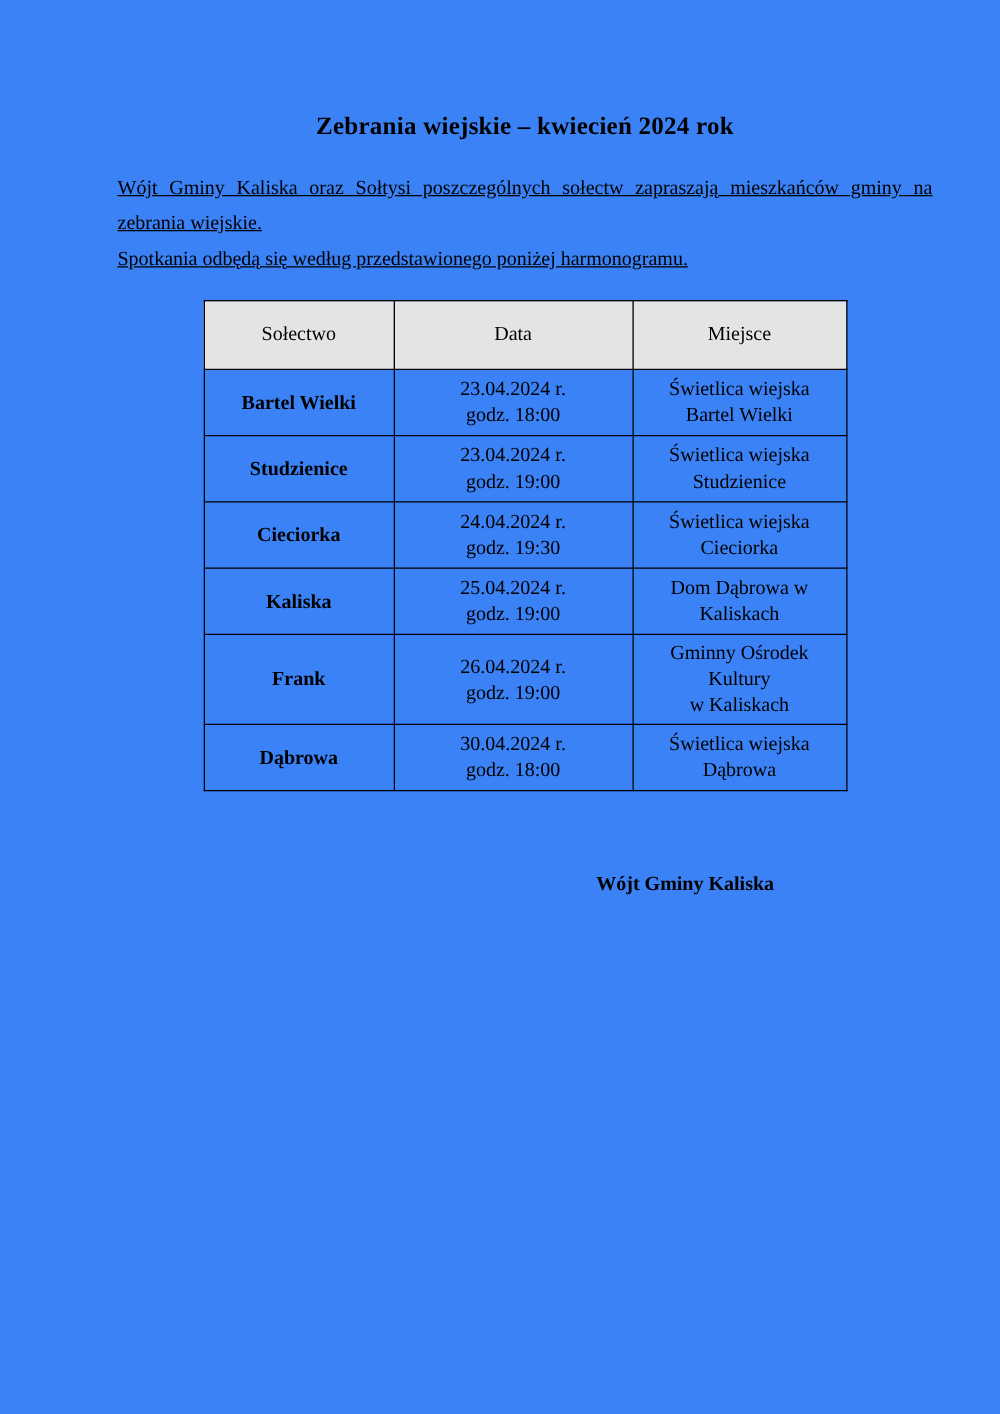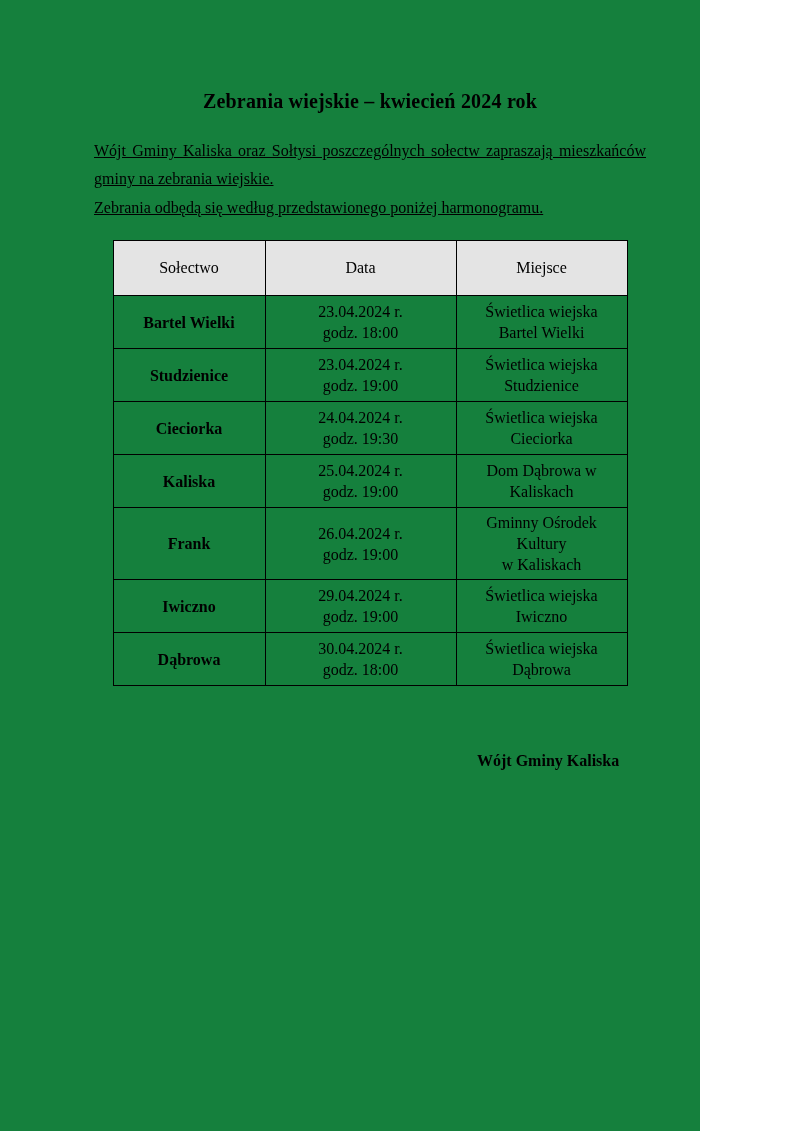--- a/index.html
+++ b/index.html
@@ -10,24 +10,24 @@
   }
   body {
     width: 800px;
     height: 1131px;
     font-family: "Liberation Serif", serif;
     color: #000000;
     -webkit-font-smoothing: antialiased;
   }
   .page {
     box-sizing: border-box;
-    width: 700px;
+    width: 800px;
     height: 1131px;
     padding: 90px 54px 0 94px;
-    background: #15803d;
+    background: #3b82f6;
     overflow: hidden;
   }
   .doc-title {
     font-size: 20px;
     font-weight: bold;
     text-align: center;
     margin: 0 0 24px 0;
     letter-spacing: 0.2px;
   }
   .para {
@@ -80,21 +80,21 @@
 </style>
 </head>
 <body>
 
 <div class="page">
 
   <h1 class="doc-title">Zebrania wiejskie – kwiecień 2024 rok</h1>
 
   <p class="para">Wójt Gminy Kaliska oraz Sołtysi poszczególnych sołectw zapraszają mieszkańców gminy na zebrania wiejskie.</p>
 
-  <p class="para">Zebrania odbędą się według przedstawionego poniżej harmonogramu.</p>
+  <p class="para">Spotkania odbędą się według przedstawionego poniżej harmonogramu.</p>
 
   <table class="schedule-table">
     <colgroup>
       <col class="col-village">
       <col class="col-date">
       <col class="col-place">
     </colgroup>
     <thead>
       <tr>
         <th>Sołectwo</th>
@@ -153,31 +153,20 @@
           <span class="cell-line">26.04.2024 r.</span>
           <span class="cell-line">godz. 19:00</span>
         </td>
         <td>
           <span class="cell-line">Gminny Ośrodek</span>
           <span class="cell-line">Kultury</span>
           <span class="cell-line">w Kaliskach</span>
         </td>
       </tr>
       <tr>
-        <td class="village-cell">Iwiczno</td>
-        <td>
-          <span class="cell-line">29.04.2024 r.</span>
-          <span class="cell-line">godz. 19:00</span>
-        </td>
-        <td>
-          <span class="cell-line">Świetlica wiejska</span>
-          <span class="cell-line">Iwiczno</span>
-        </td>
-      </tr>
-      <tr>
         <td class="village-cell">Dąbrowa</td>
         <td>
           <span class="cell-line">30.04.2024 r.</span>
           <span class="cell-line">godz. 18:00</span>
         </td>
         <td>
           <span class="cell-line">Świetlica wiejska</span>
           <span class="cell-line">Dąbrowa</span>
         </td>
       </tr>

